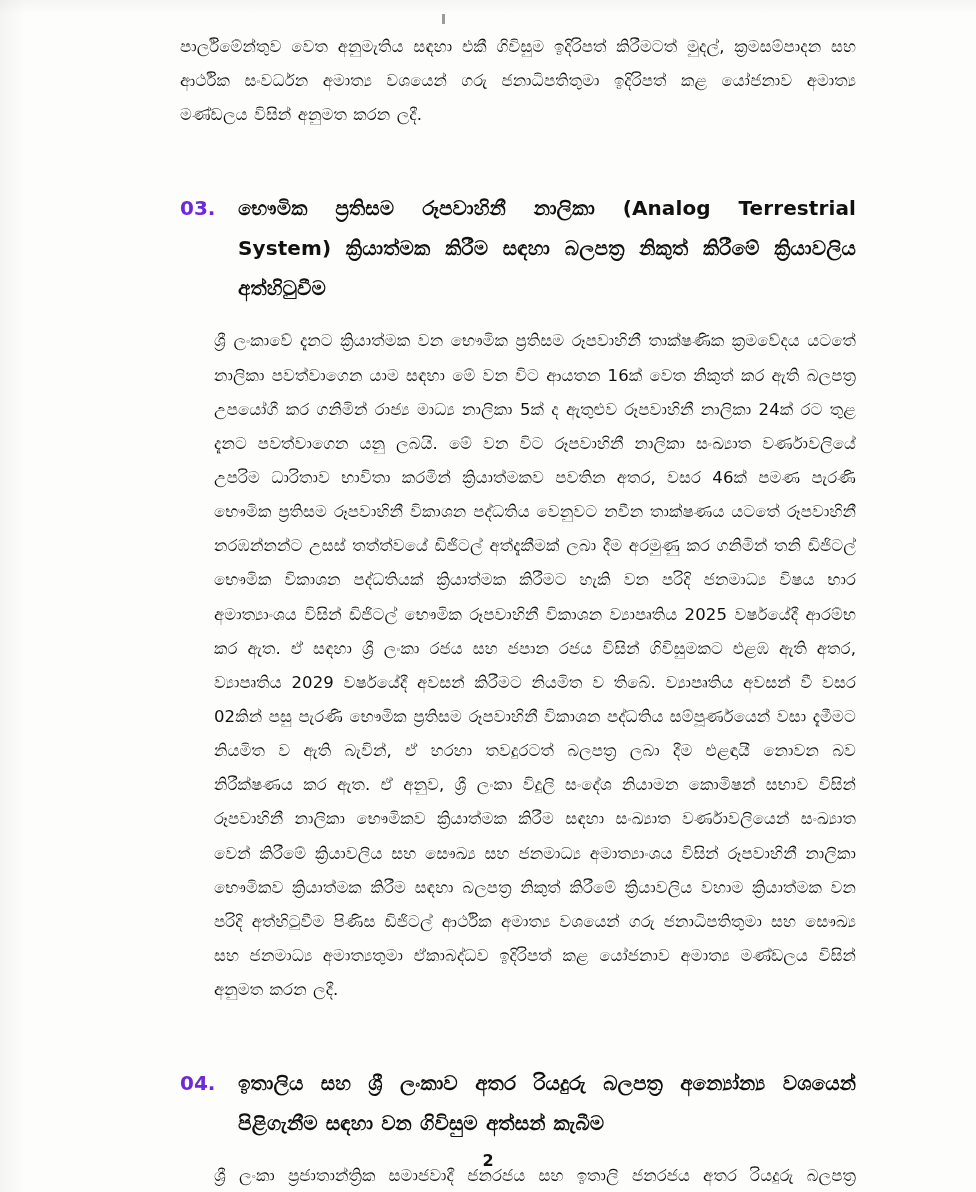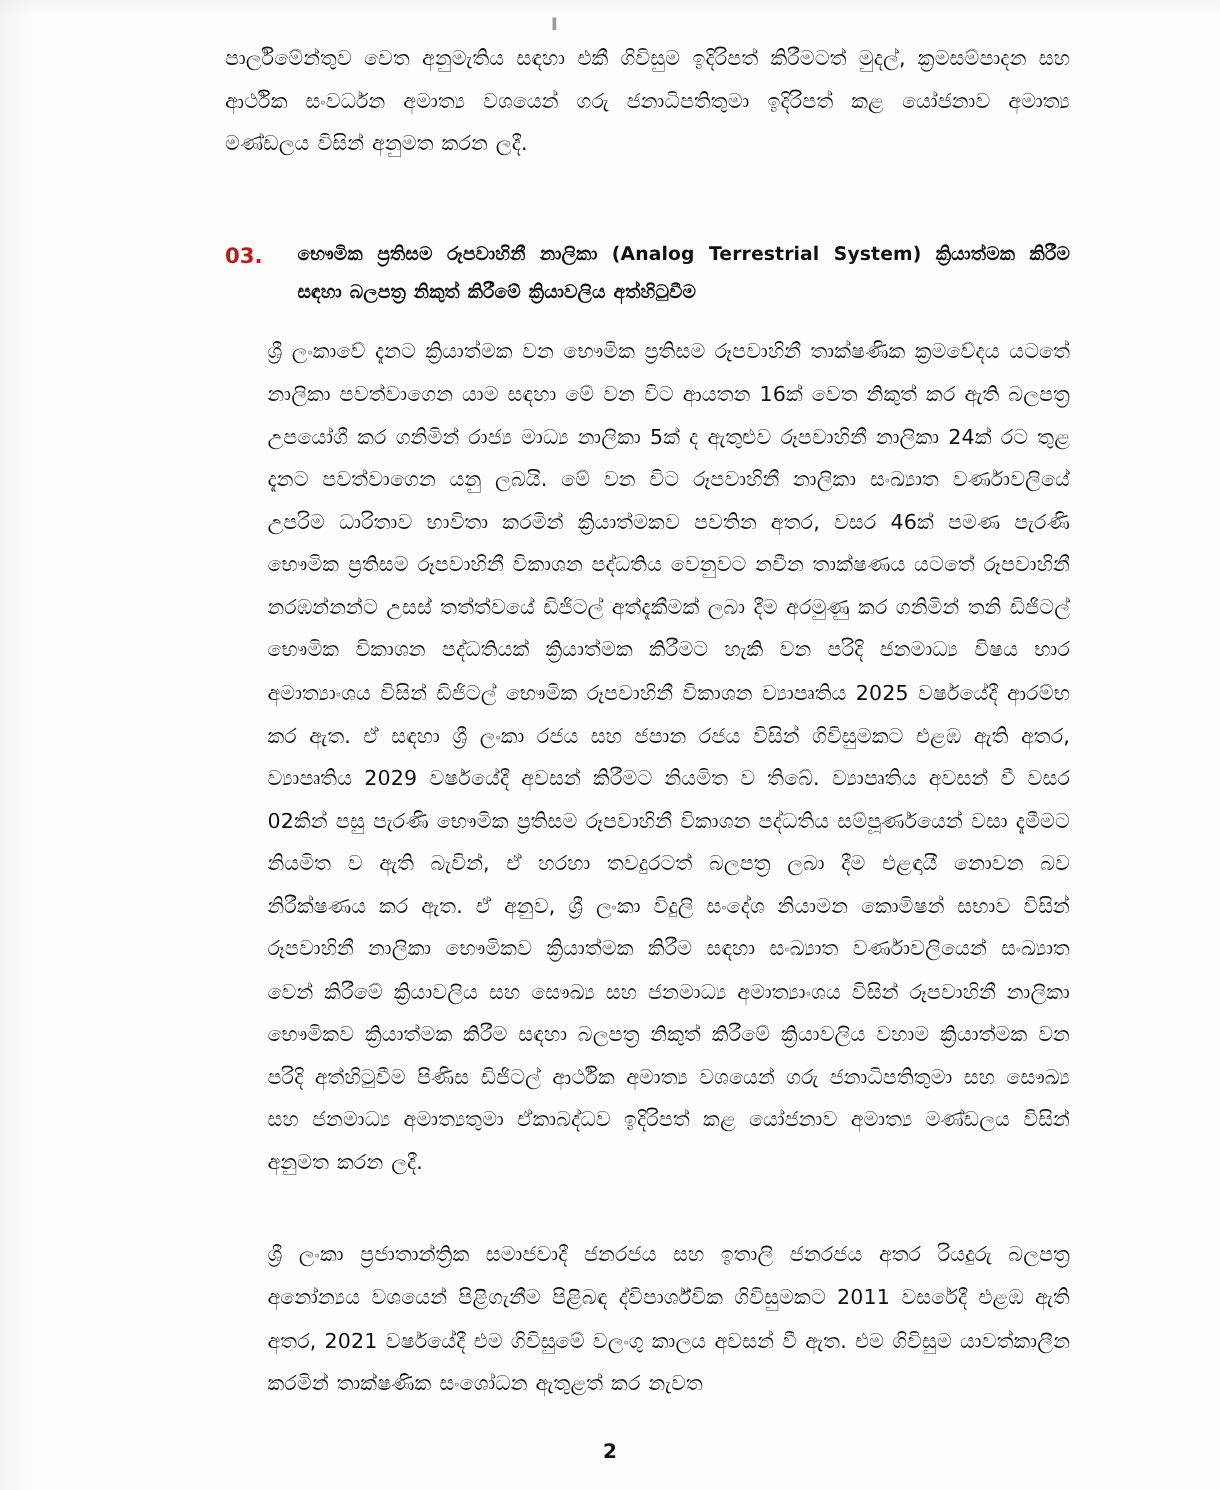--- a/index.html
+++ b/index.html
@@ -46,28 +46,28 @@
   }
   .numbered {
     display: flex;
     align-items: flex-start;
     margin-top: 26px;
     margin-bottom: 6px;
   }
   .numbered .num {
     width: 58px;
     flex: 0 0 58px;
-    font-size: 17px;
+    font-size: 20px;
     font-weight: 700;
     line-height: 2.0;
-    color: #b91c1c;
+    color: #6d28d9;
   }
   .numbered .heading {
     flex: 1 1 auto;
-    font-size: 15px;
+    font-size: 20px;
     font-weight: 700;
     line-height: 2.0;
     text-align: justify;
     letter-spacing: .1px;
     word-spacing: 1px;
   }
   .block-gap-lg { height: 24px; }
   .block-gap-sm { height: 10px; }
   .page-number {
     position: absolute;
@@ -111,19 +111,23 @@
     <div class="num">03.</div>
     <div class="heading">භෞමික ප්‍රතිසම රූපවාහිනී නාලිකා (Analog Terrestrial System) ක්‍රියාත්මක කිරීම සඳහා බලපත්‍ර නිකුත් කිරීමේ ක්‍රියාවලිය අත්හිටුවීම</div>
   </div>
 
   <div class="block-gap-sm"></div>
 
   <p class="para indent-body">ශ්‍රී ලංකාවේ දැනට ක්‍රියාත්මක වන භෞමික ප්‍රතිසම රූපවාහිනී තාක්ෂණික ක්‍රමවේදය යටතේ නාලිකා පවත්වාගෙන යාම සඳහා මේ වන විට ආයතන 16ක් වෙත නිකුත් කර ඇති බලපත්‍ර උපයෝගී කර ගනිමින් රාජ්‍ය මාධ්‍ය නාලිකා 5ක් ද ඇතුළුව රූපවාහිනී නාලිකා 24ක් රට තුළ දැනට පවත්වාගෙන යනු ලබයි. මේ වන විට රූපවාහිනී නාලිකා සංඛ්‍යාත වර්ණාවලියේ උපරිම ධාරිතාව භාවිතා කරමින් ක්‍රියාත්මකව පවතින අතර, වසර 46ක් පමණ පැරණි භෞමික ප්‍රතිසම රූපවාහිනී විකාශන පද්ධතිය වෙනුවට නවීන තාක්ෂණය යටතේ රූපවාහිනී නරඹන්නන්ට උසස් තත්ත්වයේ ඩිජිටල් අත්දැකීමක් ලබා දීම අරමුණු කර ගනිමින් තනි ඩිජිටල් භෞමික විකාශන පද්ධතියක් ක්‍රියාත්මක කිරීමට හැකි වන පරිදි ජනමාධ්‍ය විෂය භාර අමාත්‍යාංශය විසින් ඩිජිටල් භෞමික රූපවාහිනී විකාශන ව්‍යාපෘතිය 2025 වර්ෂයේදී ආරම්භ කර ඇත. ඒ සඳහා ශ්‍රී ලංකා රජය සහ ජපාන රජය විසින් ගිවිසුමකට එළඹ ඇති අතර, ව්‍යාපෘතිය 2029 වර්ෂයේදී අවසන් කිරීමට නියමිත ව තිබේ. ව්‍යාපෘතිය අවසන් වී වසර 02කින් පසු පැරණි භෞමික ප්‍රතිසම රූපවාහිනී විකාශන පද්ධතිය සම්පූර්ණයෙන් වසා දැමීමට නියමිත ව ඇති බැවින්, ඒ හරහා තවදුරටත් බලපත්‍ර ලබා දීම එළඳායී නොවන බව නිරීක්ෂණය කර ඇත. ඒ අනුව, ශ්‍රී ලංකා විදුලි සංදේශ නියාමන කොමිෂන් සභාව විසින් රූපවාහිනී නාලිකා භෞමිකව ක්‍රියාත්මක කිරීම සඳහා සංඛ්‍යාත වර්ණාවලියෙන් සංඛ්‍යාත වෙන් කිරීමේ ක්‍රියාවලිය සහ සෞඛ්‍ය සහ ජනමාධ්‍ය අමාත්‍යාංශය විසින් රූපවාහිනී නාලිකා භෞමිකව ක්‍රියාත්මක කිරීම සඳහා බලපත්‍ර නිකුත් කිරීමේ ක්‍රියාවලිය වහාම ක්‍රියාත්මක වන පරිදි අත්හිටුවීම පිණිස ඩිජිටල් ආර්ථික අමාත්‍ය වශයෙන් ගරු ජනාධිපතිතුමා සහ සෞඛ්‍ය සහ ජනමාධ්‍ය අමාත්‍යතුමා ඒකාබද්ධව ඉදිරිපත් කළ යෝජනාව අමාත්‍ය මණ්ඩලය විසින් අනුමත කරන ලදී.</p>
 
   <div class="block-gap-lg"></div>
 
+  <div class="numbered">
+    <div class="num">04.</div>
+    <div class="heading">ඉතාලිය සහ ශ්‍රී ලංකාව අතර රියදුරු බලපත්‍ර අන්‍යෝන්‍ය වශයෙන් පිළිගැනීම සඳහා වන ගිවිසුම අත්සන් කැබීම</div>
+  </div>
 
   <div class="block-gap-sm"></div>
 
   <p class="para indent-body">ශ්‍රී ලංකා ප්‍රජාතාන්ත්‍රික සමාජවාදී ජනරජය සහ ඉතාලි ජනරජය අතර රියදුරු බලපත්‍ර අනෝන්‍යය වශයෙන් පිළිගැනීම පිළිබඳ ද්විපාර්ශ්වික ගිවිසුමකට 2011 වසරේදී එළඹ ඇති අතර, 2021 වර්ෂයේදී එම ගිවිසුමේ වලංගු කාලය අවසන් වී ඇත. එම ගිවිසුම යාවත්කාලීන කරමින් තාක්ෂණික සංශෝධන ඇතුළත් කර නැවත</p>
 
   <div class="page-number">2</div>
 </div>
 
 </body></html>

